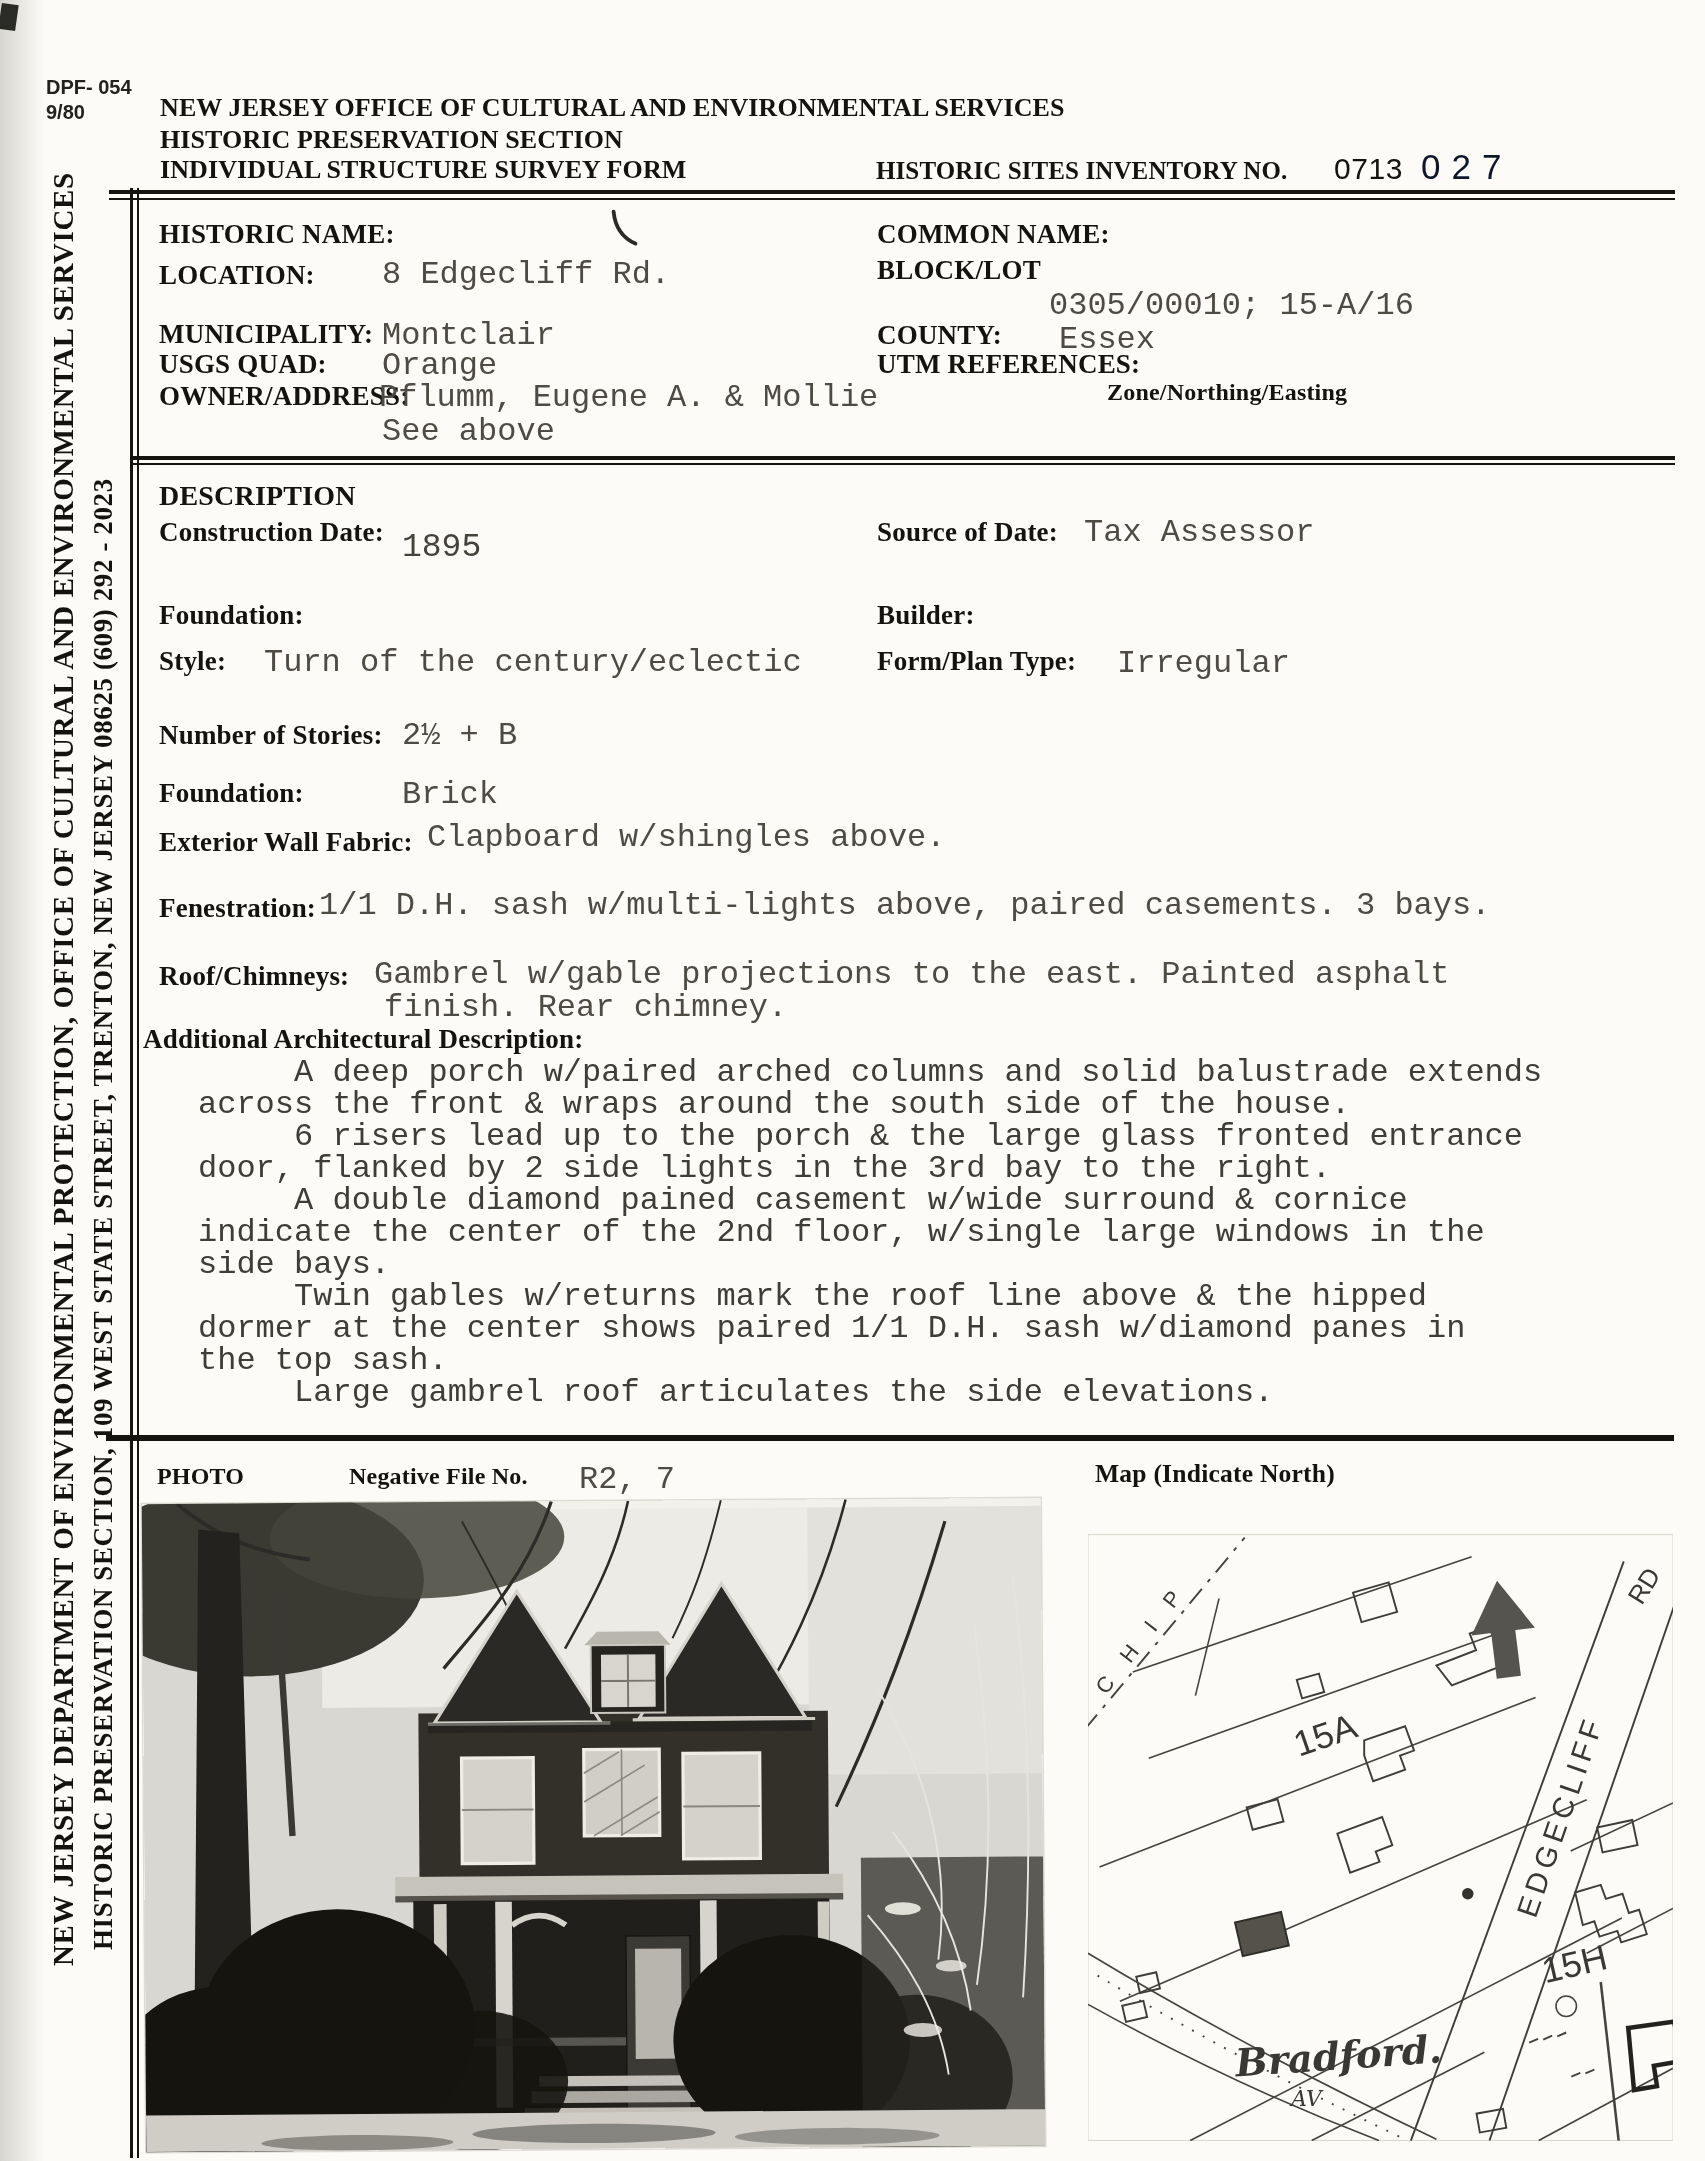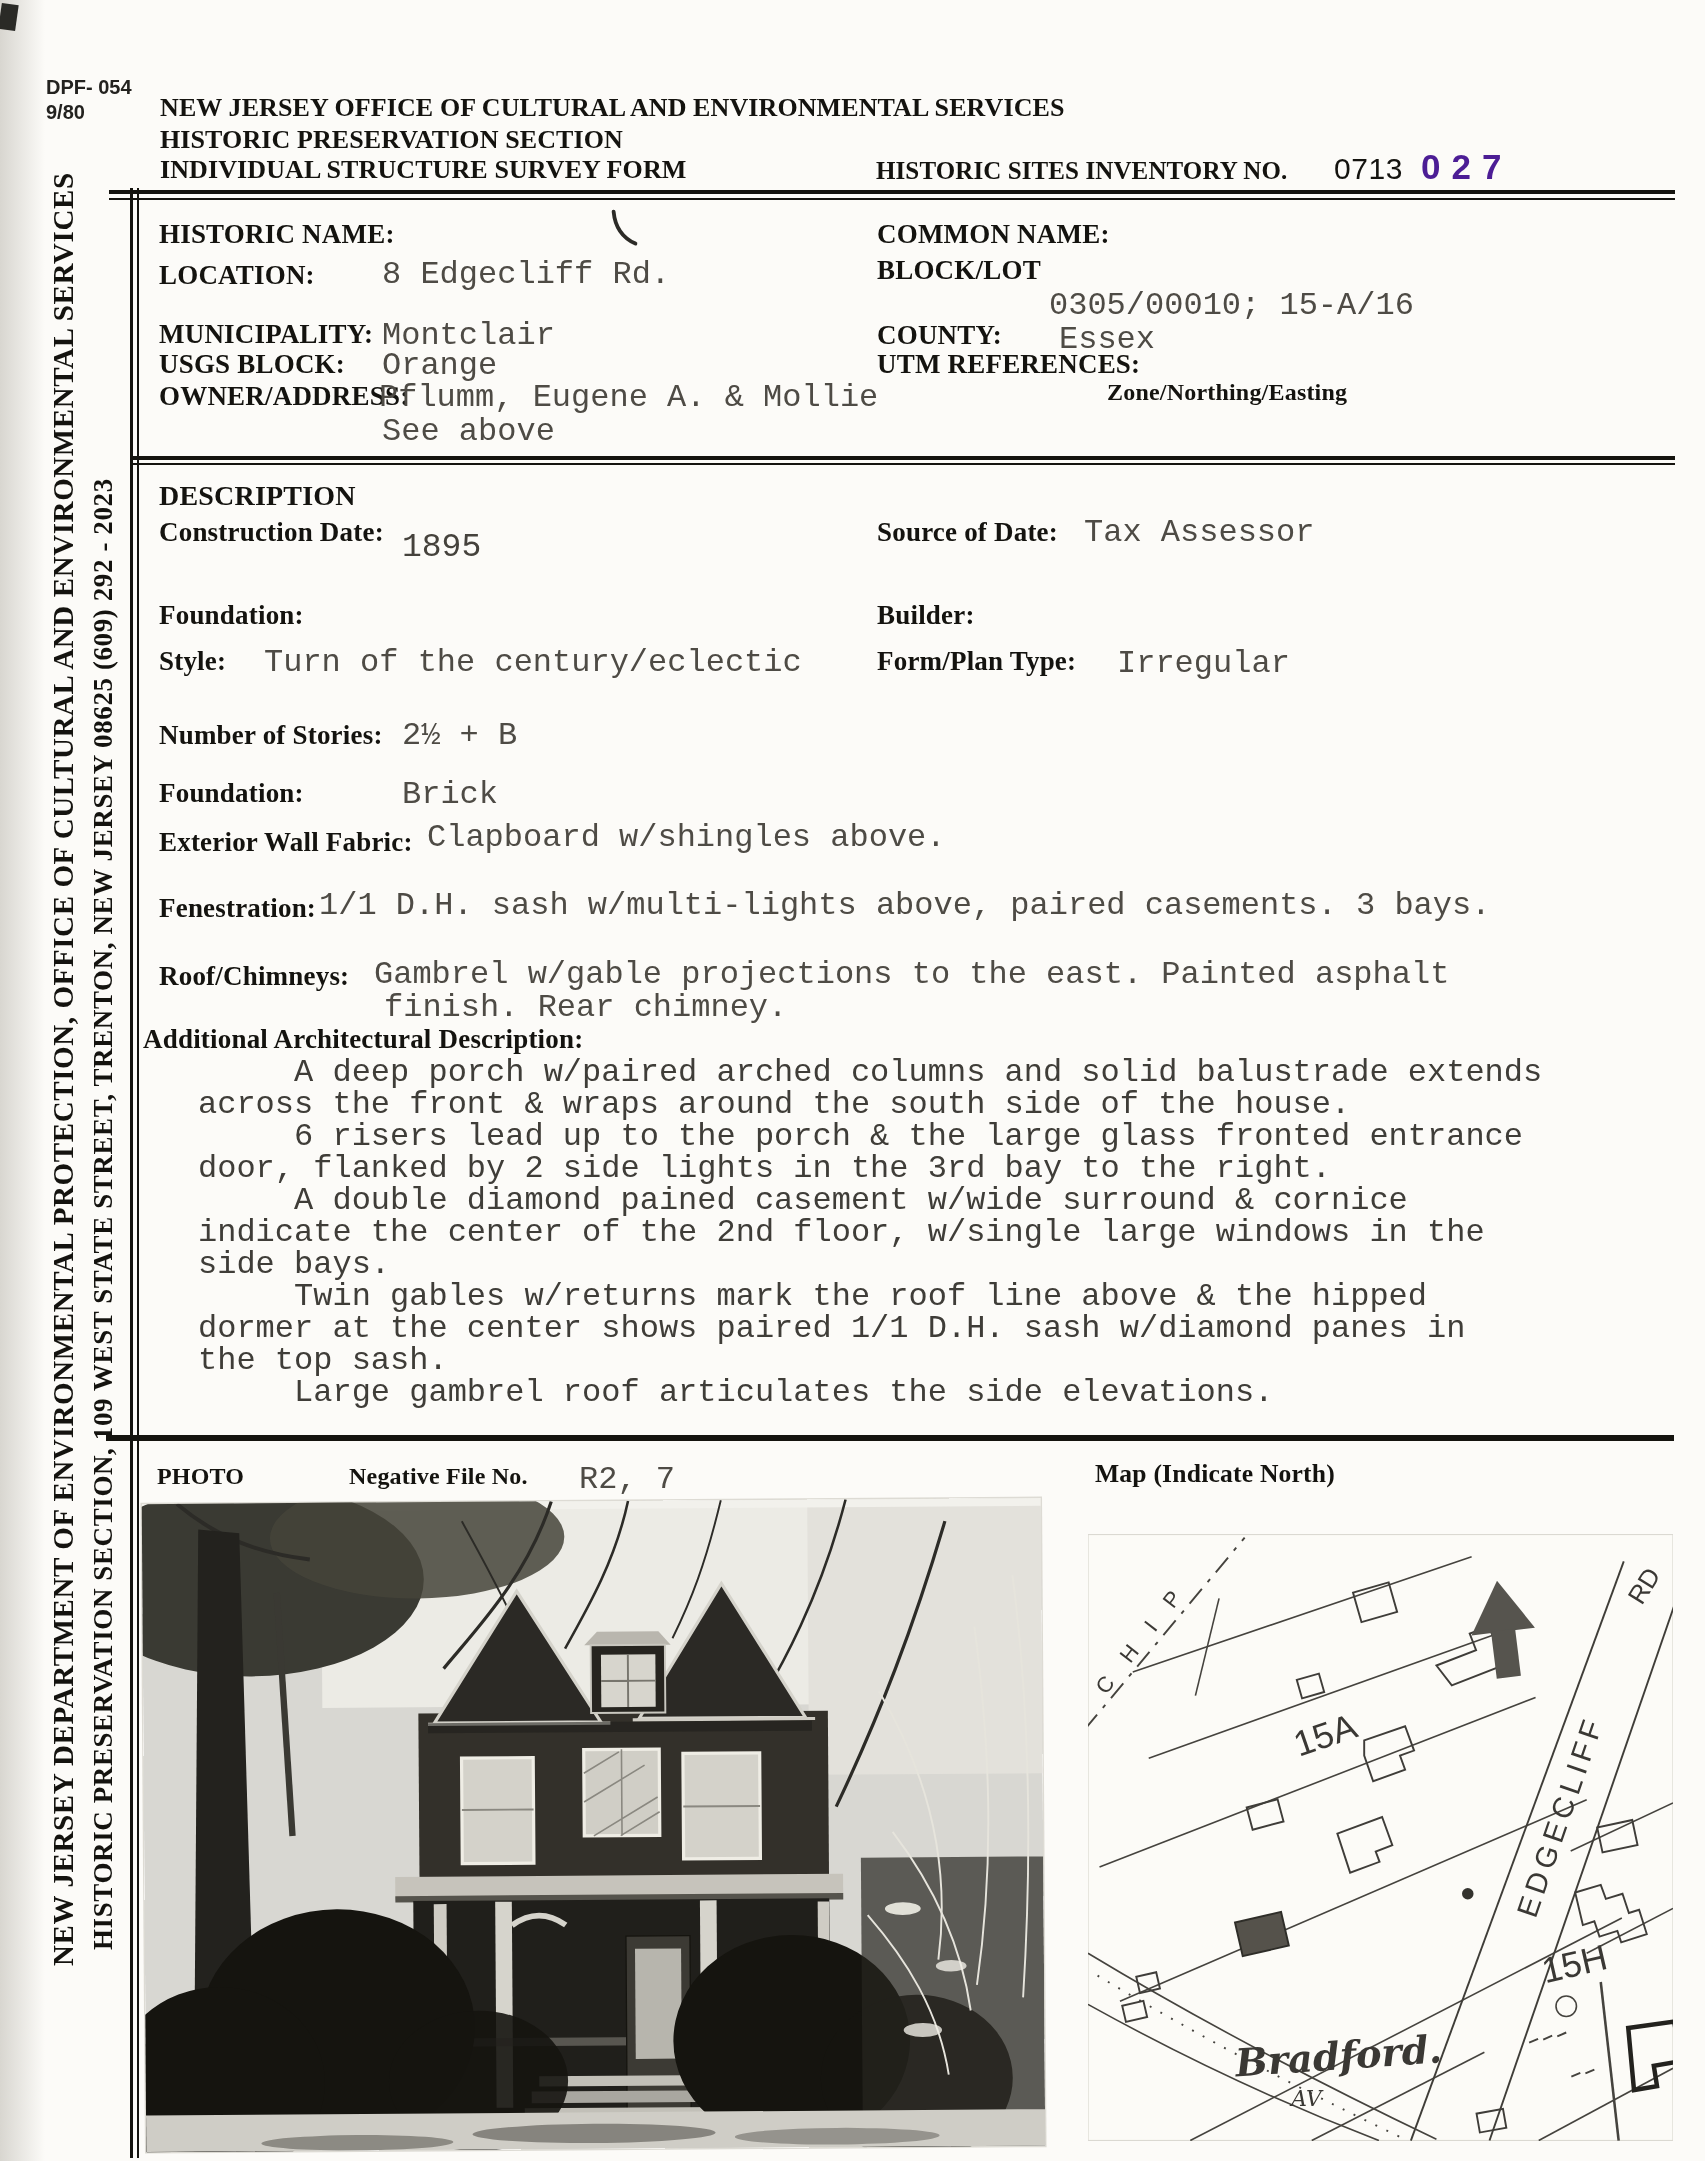--- a/index.html
+++ b/index.html
@@ -15,22 +15,22 @@
         color:#14130f;white-space:nowrap;letter-spacing:0.1px;}
   .typed{position:absolute;font-family:"Liberation Mono","DejaVu Sans Mono",monospace;
         font-size:32px;color:#4e4b45;white-space:nowrap;}
   .typed-big{font-size:33px;color:#45423c;margin-top:20px;}
   .para{position:absolute;font-family:"Liberation Mono","DejaVu Sans Mono",monospace;
         font-size:32px;line-height:32px;color:#3f3d38;white-space:pre;}
   .sans{position:absolute;font-family:"Liberation Sans",sans-serif;font-weight:700;
         color:#23221f;white-space:nowrap;}
   .stamp-pre{position:absolute;font-family:"Liberation Sans",sans-serif;font-weight:500;
         font-size:30px;color:#14130f;letter-spacing:0.6px;white-space:nowrap;}
-  .stamp-num{position:absolute;font-family:"Liberation Sans",sans-serif;font-weight:700;
-        font-size:35px;color:#4c1d95;letter-spacing:11px;white-space:nowrap;}
+  .stamp-num{position:absolute;font-family:"Liberation Sans",sans-serif;font-weight:400;
+        font-size:35px;color:#0f172a;letter-spacing:11px;white-space:nowrap;}
   .hr{position:absolute;background:#15140f;}
   .vr{position:absolute;background:#15140f;}
   .vtext{position:absolute;font-family:"Liberation Serif",serif;font-weight:700;color:#14130f;
         white-space:nowrap;transform-origin:0 0;transform:rotate(-90deg);letter-spacing:0.6px;}
   #photo-box{position:absolute;left:144px;top:1501px;width:899px;height:648px;
         transform:rotate(-0.4deg);box-shadow:0 0 0 1.3px #dddbd4;}
   #map-box{position:absolute;left:1088px;top:1534px;width:585px;height:607px;}
   svg text{font-family:"Liberation Sans",sans-serif;fill:#3a3834;}
 </style>
 </head>
@@ -60,21 +60,21 @@
   <div class="stamp-num" style="left:1421px;top:147px">027</div>
 
   <div class="vtext" style="left:47px;top:1966px;font-size:29px">NEW JERSEY DEPARTMENT OF ENVIRONMENTAL PROTECTION, OFFICE OF CULTURAL AND ENVIRONMENTAL SERVICES</div>
   <div class="vtext" style="left:88px;top:1950px;font-size:27px">HISTORIC PRESERVATION SECTION, 109 WEST STATE STREET, TRENTON, NEW JERSEY  08625   (609) 292 - 2023</div>
 
   <div class="lbl" style="left:159px;top:219px">HISTORIC NAME:</div>
   <div class="lbl" style="left:159px;top:260px">LOCATION:</div>
   <div class="typed" style="left:382px;top:256px">8 Edgecliff Rd.</div>
   <div class="lbl" style="left:159px;top:319px">MUNICIPALITY:</div>
   <div class="typed" style="left:382px;top:317px">Montclair</div>
-  <div class="lbl" style="left:159px;top:349px">USGS BLOCK:</div>
+  <div class="lbl" style="left:159px;top:349px">USGS QUAD:</div>
   <div class="typed" style="left:382px;top:347px">Orange</div>
   <div class="lbl" style="left:159px;top:381px">OWNER/ADDRESS:</div>
   <div class="typed" style="left:379px;top:379px">Pflumm, Eugene A. &amp; Mollie</div>
   <div class="typed" style="left:382px;top:413px">See above</div>
 
   <svg style="position:absolute;left:607px;top:209px" width="35" height="41" viewBox="0 0 54 64">
     <path d="M10,4 C12,26 22,44 44,54" stroke="#2c2b27" stroke-width="6" fill="none" stroke-linecap="round"></path>
   </svg>
 
   <div class="lbl" style="left:877px;top:219px">COMMON NAME:</div>

